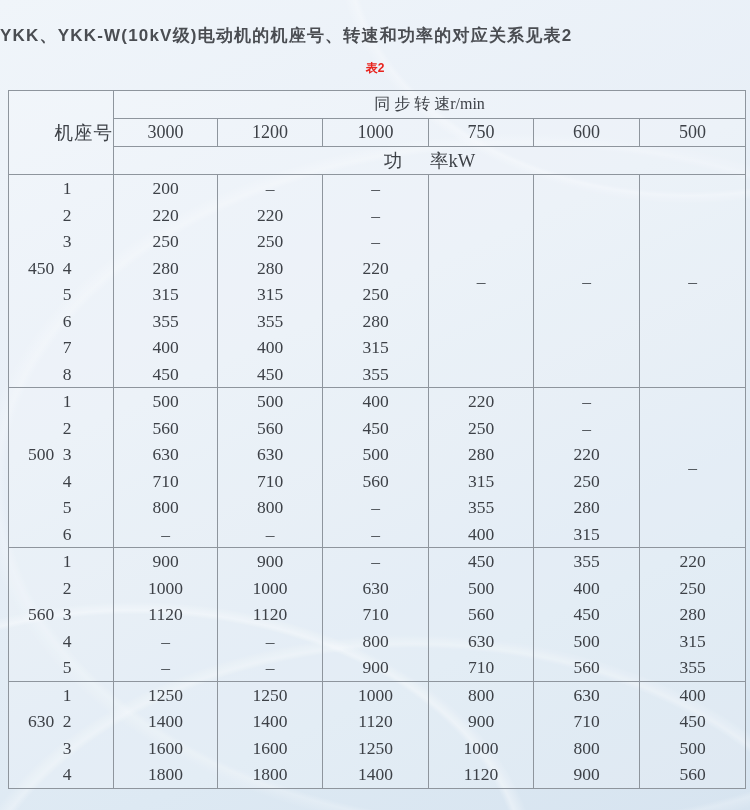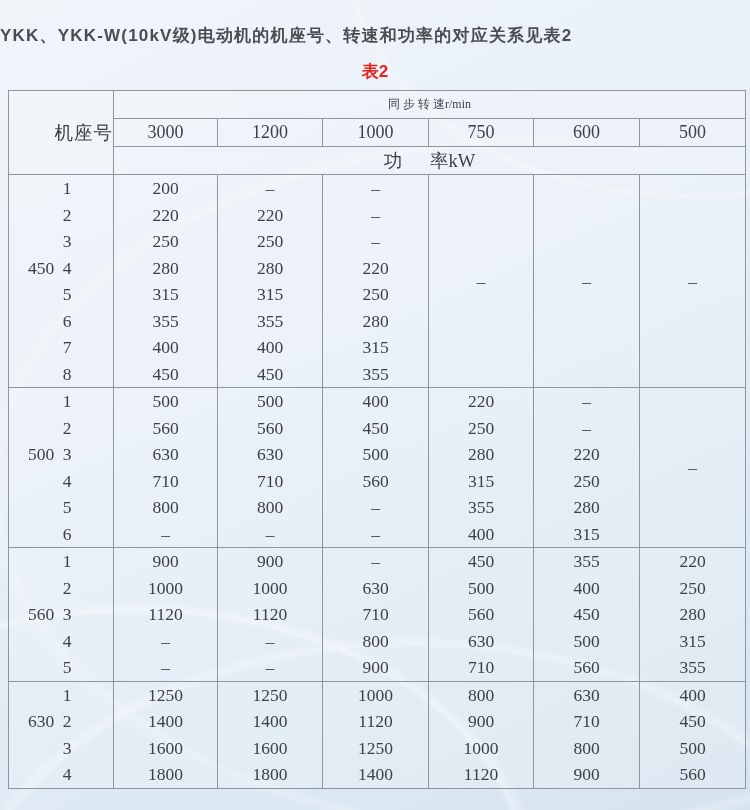--- a/index.html
+++ b/index.html
@@ -17,36 +17,36 @@
       radial-gradient(ellipse 560px 400px at 92% -6%, transparent 60%, rgba(255,255,255,.28) 61%, transparent 63%),
       radial-gradient(ellipse 800px 520px at 70% 60%, transparent 65%, rgba(255,255,255,.22) 66%, transparent 68%);
   }
   .doc-title{
     position:absolute;top:24px;left:0;width:100%;
     text-align:left;font-size:17px;font-weight:600;color:#4a4d52;
     letter-spacing:1.2px;
   }
   .table-caption{
     position:absolute;top:60px;left:0;width:100%;
-    text-align:center;font-size:17px;font-weight:700;color:#e8231d;
+    text-align:center;font-size:12px;font-weight:700;color:#e8231d;
   }
   table.spec-table{
     position:absolute;left:8px;top:90px;width:735px;
     border-collapse:collapse;table-layout:fixed;
     font-family:"Liberation Serif","DejaVu Serif",serif;
     color:#3d4147;
   }
   .spec-table th,.spec-table td{
     border:1px solid #8e959d;padding:0;text-align:center;
     font-weight:normal;font-size:17.5px;
     background:rgba(255,255,255,.18);
   }
   .spec-table thead th{height:27px;}
   th.corner{font-size:18.5px;letter-spacing:1px;text-align:right;}
-  th.speed-span{font-size:12px;white-space:pre;}
+  th.speed-span{font-size:16px;white-space:pre;}
   th.power-span{font-size:18.5px;white-space:pre;}
   th.speed-val{font-size:18px;}
   td.frame-cell{position:relative;vertical-align:top;}
   td.value-cell{vertical-align:top;}
   td.merged-cell{vertical-align:middle;font-size:17.5px;}
   .line{height:26.5px;line-height:26.5px;font-size:17.5px;}
   .frame-cell .line{padding-left:12px;}
   .frame-label{
     position:absolute;left:10px;width:44px;text-align:center;
     transform:translateY(-50%);font-size:17.5px;

